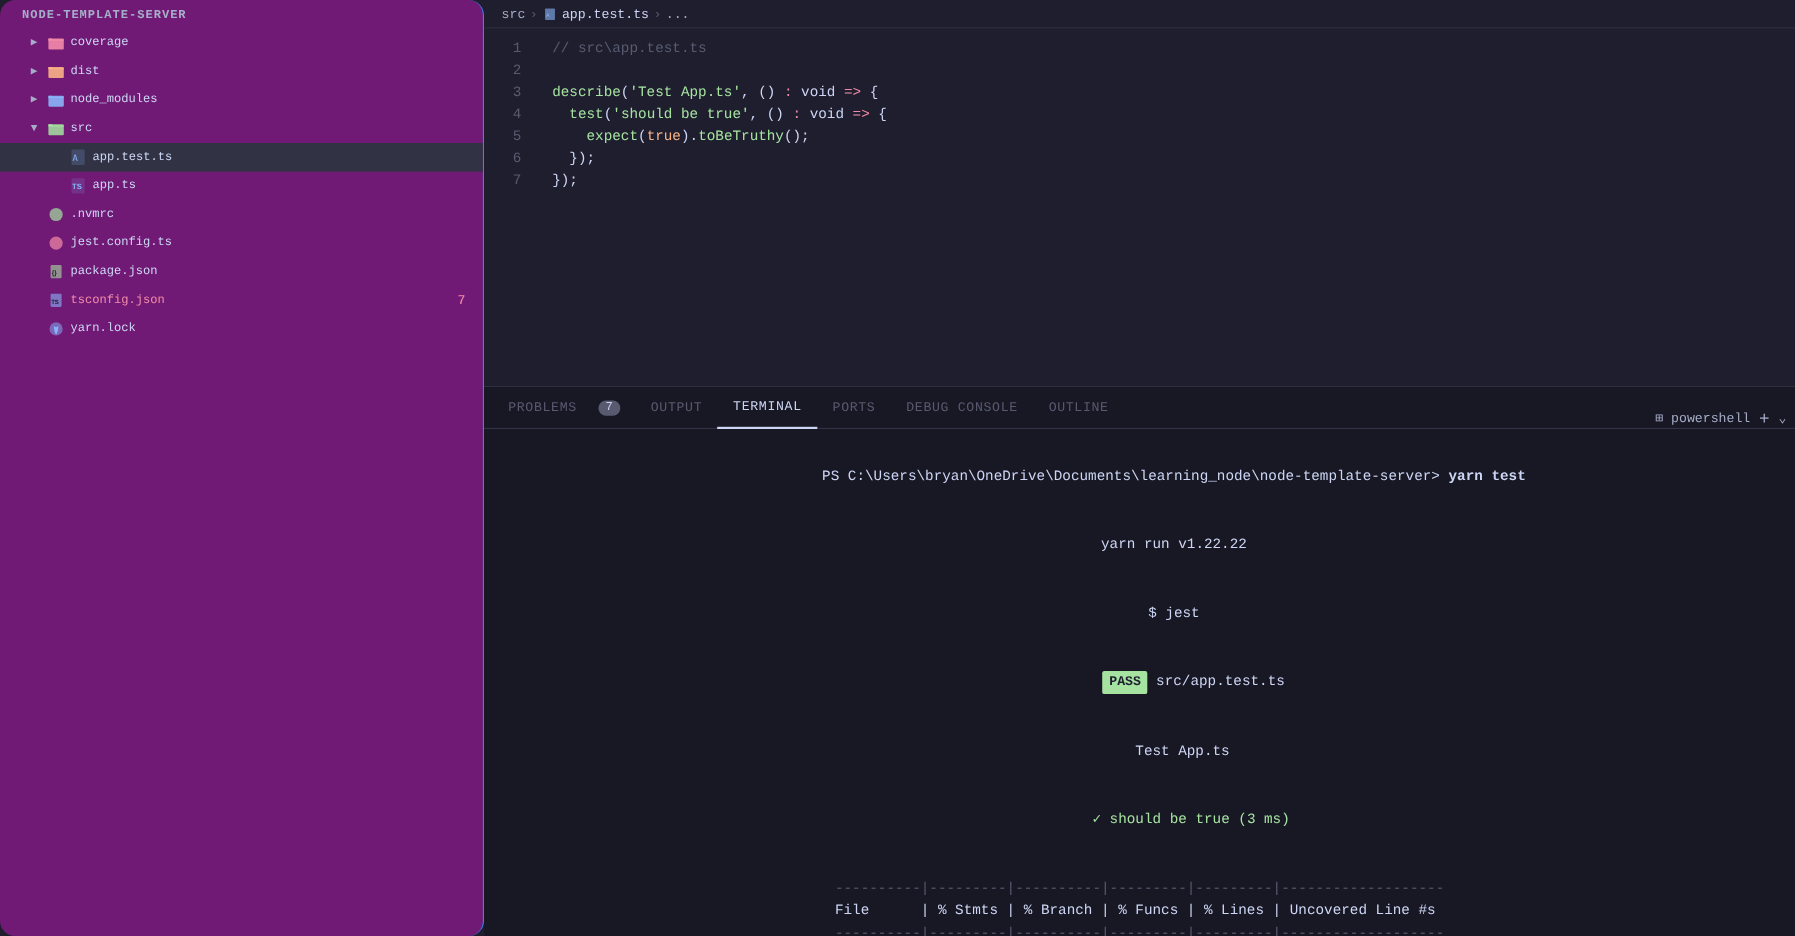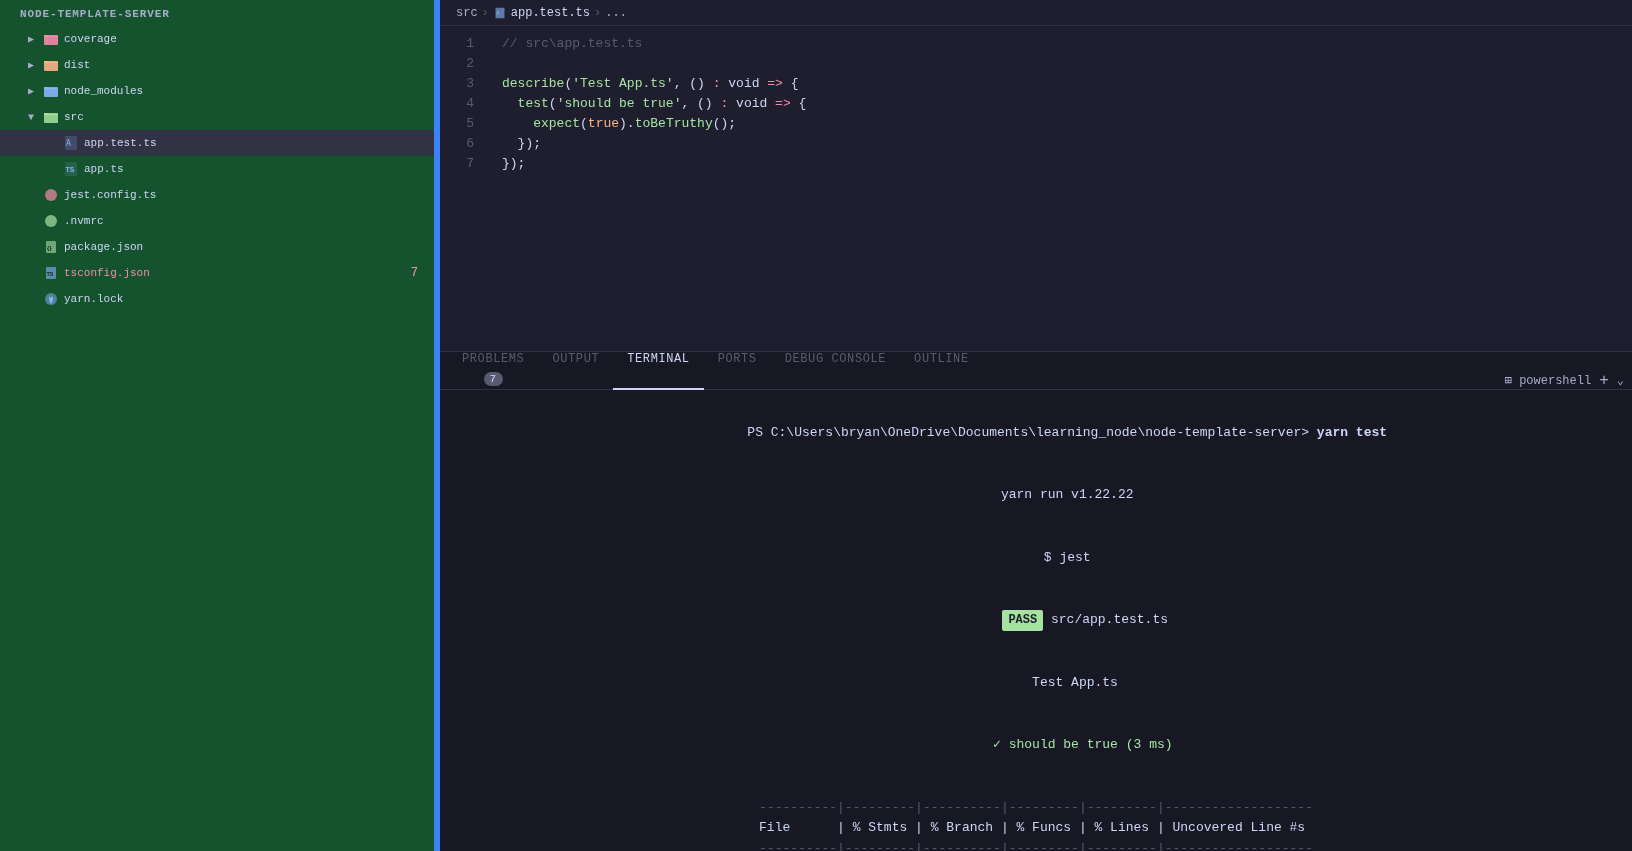--- a/index.html
+++ b/index.html
@@ -11,25 +11,26 @@
       display: flex;
       width: 1632px;
       height: 851px;
       overflow: hidden;
     }
 
     
     .sidebar {
       width: 440px;
       min-width: 440px;
-      background: #14532d;
+      background: #701a75;
       display: flex;
       flex-direction: column;
       overflow-y: auto;
-      border-right: 6px solid #3b82f6;
+      border-right: 1px solid #3b82f6;
+      border-radius: 14px;
     }
 
     .sidebar-title {
       color: #a6adc8;
       font-size: 11px;
       font-weight: 700;
       letter-spacing: 0.08em;
       padding: 8px 12px 6px 20px;
       text-transform: uppercase;
     }
@@ -193,28 +194,27 @@
       padding: 0 8px;
       height: 38px;
       gap: 0;
     }
 
     .tab-item {
       padding: 0 14px;
       height: 38px;
       display: flex;
       align-items: center;
-      gap: 6px;
+      gap: 20px;
       cursor: pointer;
       color: #585b70;
       font-size: 12px;
       letter-spacing: 0.05em;
       position: relative;
       text-transform: uppercase;
-      flex-direction: column;
     }
 
     .tab-item.active {
       color: #cdd6f4;
       border-bottom: 2px solid #cdd6f4;
     }
 
     .tab-badge {
       background: #585b70;
       color: #cdd6f4;
@@ -333,36 +333,36 @@
       <svg width="16" height="16" viewBox="0 0 16 16">
         <rect x="2" y="1" width="12" height="14" rx="1" fill="#89b4fa" opacity="0.15"></rect>
         <text x="2.5" y="11" font-size="7" fill="#89b4fa" font-family="sans-serif" font-weight="bold">TS</text>
       </svg>
     </span>
     <span class="item-label">app.ts</span>
   </div>
 
   <div class="tree-item indent-1">
     <span class="chevron" style="visibility:hidden">▶</span>
+    <span class="file-icon icon-nvmrc">
+      <svg width="16" height="16" viewBox="0 0 16 16">
+        <circle cx="8" cy="8" r="6" fill="#a6e3a1" opacity="0.7"></circle>
+      </svg>
+    </span>
+    <span class="item-label">.nvmrc</span>
+  </div>
+
+  <div class="tree-item indent-1">
+    <span class="chevron" style="visibility:hidden">▶</span>
     <span class="file-icon icon-jest">
       <svg width="16" height="16" viewBox="0 0 16 16">
         <circle cx="8" cy="8" r="6" fill="#f38ba8" opacity="0.7"></circle>
       </svg>
     </span>
     <span class="item-label">jest.config.ts</span>
-  </div>
-
-  <div class="tree-item indent-1">
-    <span class="chevron" style="visibility:hidden">▶</span>
-    <span class="file-icon icon-nvmrc">
-      <svg width="16" height="16" viewBox="0 0 16 16">
-        <circle cx="8" cy="8" r="6" fill="#a6e3a1" opacity="0.7"></circle>
-      </svg>
-    </span>
-    <span class="item-label">.nvmrc</span>
   </div>
 
   <div class="tree-item indent-1">
     <span class="chevron" style="visibility:hidden">▶</span>
     <span class="file-icon icon-pkg">
       <svg width="16" height="16" viewBox="0 0 16 16">
         <rect x="3" y="2" width="10" height="12" rx="1" fill="#a6e3a1" opacity="0.6"></rect>
         <text x="4" y="11" font-size="6" fill="#1e1e2e" font-family="sans-serif" font-weight="bold">{}</text>
       </svg>
     </span>

